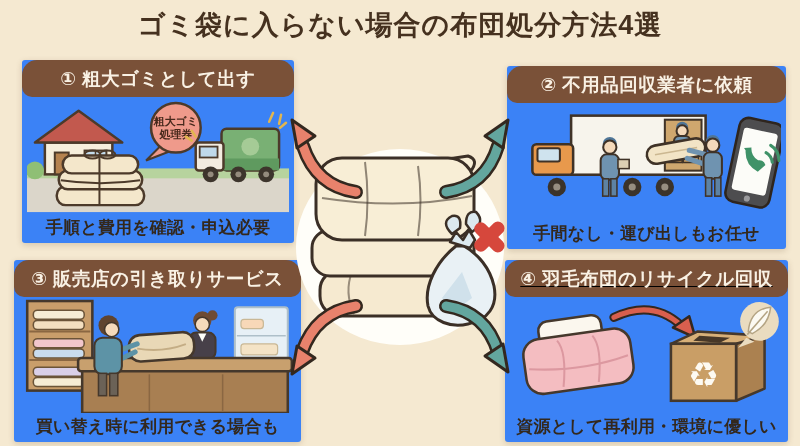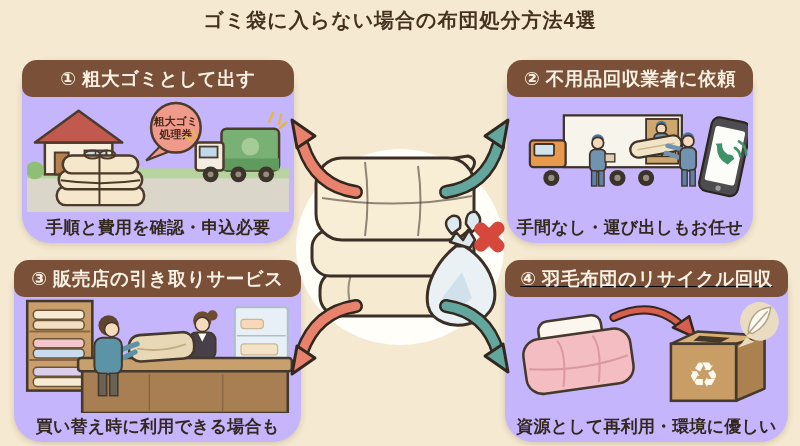--- a/index.html
+++ b/index.html
@@ -1,23 +1,23 @@
 <!DOCTYPE html>
 <html><head>
 <meta charset="utf-8">
 <style>
   html,body{margin:0;padding:0;}
   body{font-family:"Liberation Sans","DejaVu Sans",sans-serif;}
   #stage{position:relative;width:800px;height:446px;background:#f5e9d1;overflow:hidden;}
   .title{position:absolute;top:7px;left:0;right:0;text-align:center;
-         font-size:20px;font-weight:bold;color:#45311f;letter-spacing:1px;}
-  .panel{position:absolute;background:#c4b5fd;border-radius:28px;
+         font-size:27px;font-weight:bold;color:#45311f;letter-spacing:1px;}
+  .panel{position:absolute;background:#3b82f6;border-radius:3px;
          box-shadow:0 2px 6px rgba(90,60,30,.20);}
   .p1{left:22px;top:60px;width:272px;height:183px;}
-  .p2{left:507px;top:60px;width:246px;height:183px;}
+  .p2{left:507px;top:66px;width:279px;height:183px;}
   .p3{left:14px;top:260px;width:287px;height:182px;}
   .p4{left:505px;top:260px;width:283px;height:182px;text-decoration:underline;}
   .hd{height:37px;line-height:37px;background:#7a5138;color:#f9f1e4;
       border-radius:15px 15px 10px 10px;text-align:center;
       font-weight:bold;font-size:18.5px;letter-spacing:.5px;}
   .art{position:absolute;left:5px;right:5px;top:39px;bottom:29px;}
   .art svg{width:100%;height:100%;display:block;}
   .caption{position:absolute;left:0;right:0;bottom:4px;text-align:center;
            font-weight:bold;font-size:17px;color:#33281d;letter-spacing:.2px;}
   .centerlayer{position:absolute;left:0;top:0;width:800px;height:446px;pointer-events:none;}

